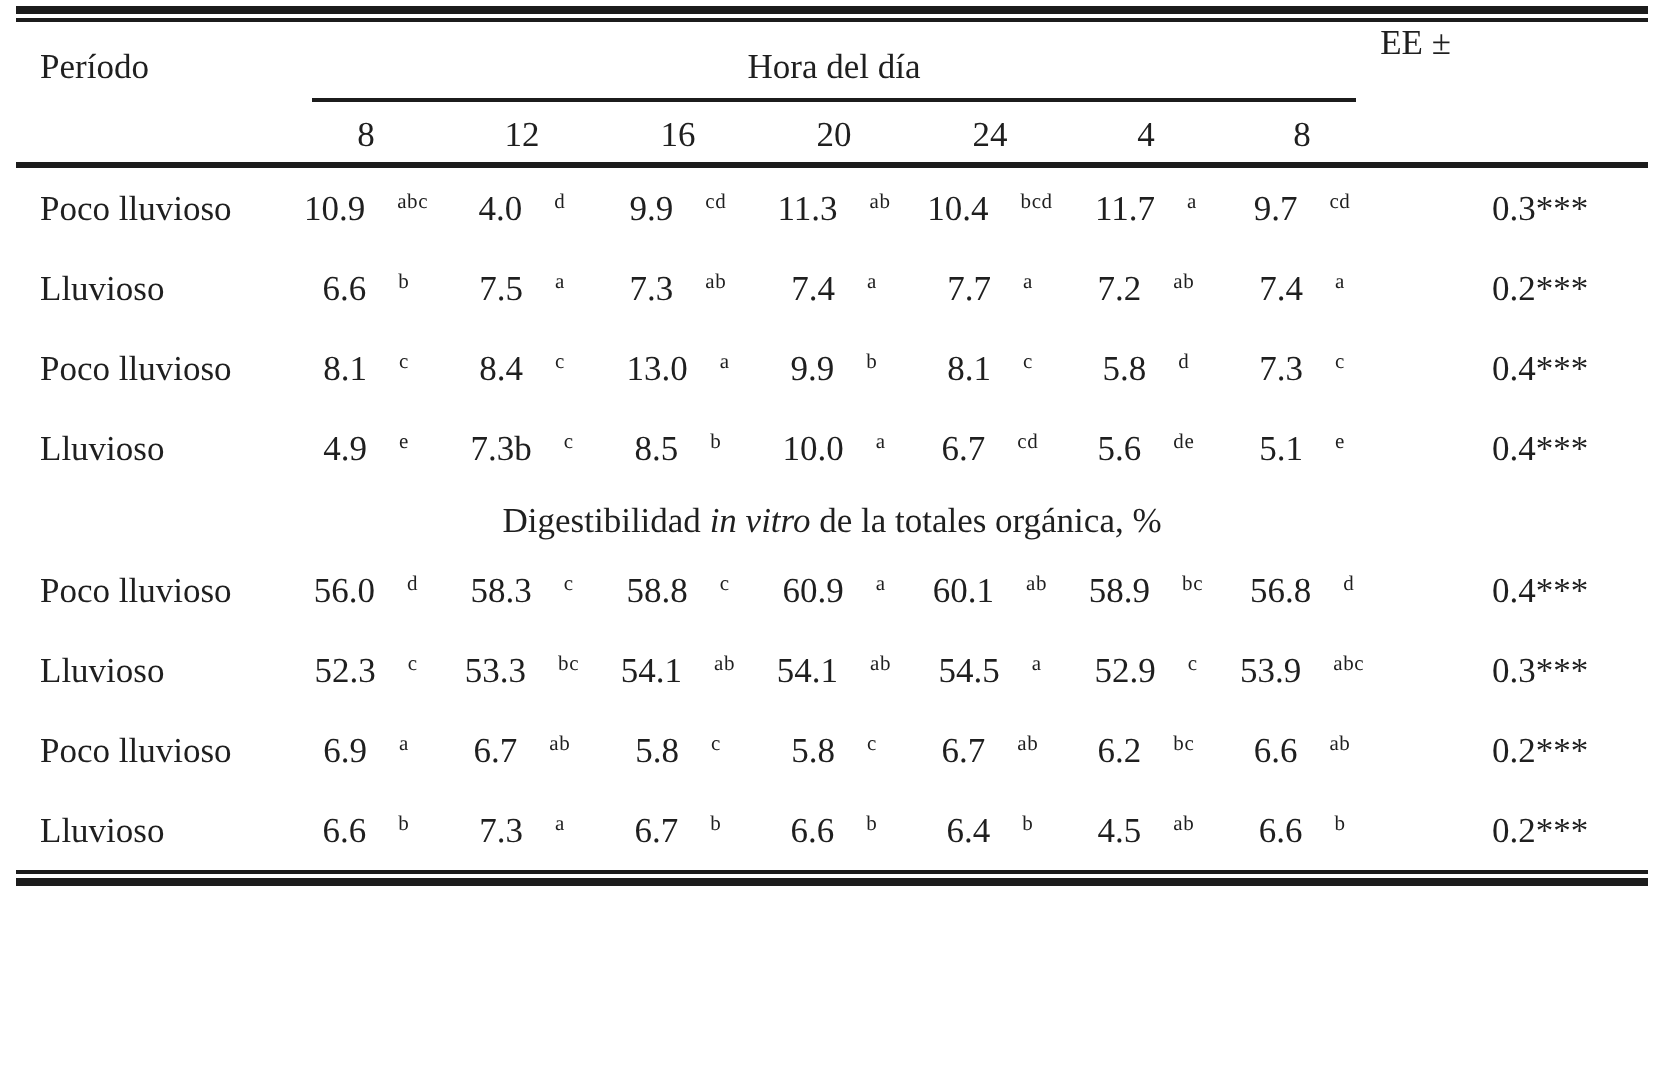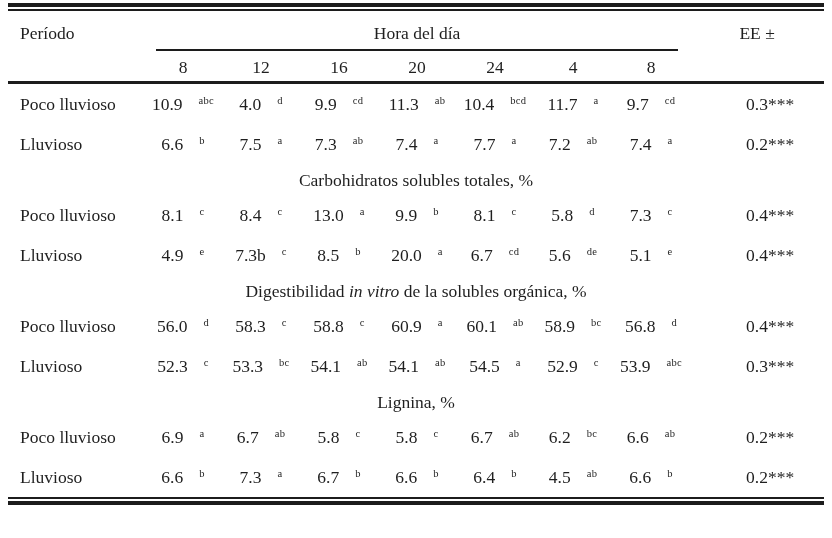--- a/index.html
+++ b/index.html
@@ -17,21 +17,21 @@
 
   table { border-collapse: collapse; table-layout: fixed; width: 816px; }
   td { padding: 0; line-height: 1.15; }
 
   
   .head-row-1 td { vertical-align: top; }
   .periodo-head { font-size: 17.5px; text-align: left; padding: 12px 0 0 12px; }
   .hora-head { padding-top: 12px; }
   .hora-label { text-align: center; font-size: 17.5px; }
   .cmidrule { height: 2px; background: #1c1c1c; margin: 6px 12px 2px 12px; }
-  .ee-head { font-size: 17.5px; text-align: center; padding-top: 12px; }
+  .ee-head { font-size: 17.5px; text-align: left; }
 
   
   .head-row-2 td {
     height: 28px; border-bottom: 3px solid #1c1c1c;
     font-size: 17.5px; text-align: center; vertical-align: middle;
   }
 
   
   .section-row td { height: 31px; text-align: center; font-size: 17.5px; vertical-align: middle; }
   .data-row td { height: 40px; vertical-align: middle; font-size: 17.5px; }
@@ -98,47 +98,44 @@
           <td class="row-label">Lluvioso</td>
           <td class="val-cell"><span class="base">6.6</span><span class="sup">b</span></td>
           <td class="val-cell"><span class="base">7.5</span><span class="sup">a</span></td>
           <td class="val-cell"><span class="base">7.3</span><span class="sup">ab</span></td>
           <td class="val-cell"><span class="base">7.4</span><span class="sup">a</span></td>
           <td class="val-cell"><span class="base">7.7</span><span class="sup">a</span></td>
           <td class="val-cell"><span class="base">7.2</span><span class="sup">ab</span></td>
           <td class="val-cell"><span class="base">7.4</span><span class="sup">a</span></td>
           <td class="ee-cell">0.2***</td>
         </tr>
-        <tr class="section-row">
-          <td class="section-title" colspan="9"><span>Carbohidratos solubles totales, %</span><i></i><span></span></td>
-        </tr>
         <tr class="data-row">
           <td class="row-label">Poco lluvioso</td>
           <td class="val-cell"><span class="base">8.1</span><span class="sup">c</span></td>
           <td class="val-cell"><span class="base">8.4</span><span class="sup">c</span></td>
           <td class="val-cell"><span class="base">13.0</span><span class="sup">a</span></td>
           <td class="val-cell"><span class="base">9.9</span><span class="sup">b</span></td>
           <td class="val-cell"><span class="base">8.1</span><span class="sup">c</span></td>
           <td class="val-cell"><span class="base">5.8</span><span class="sup">d</span></td>
           <td class="val-cell"><span class="base">7.3</span><span class="sup">c</span></td>
           <td class="ee-cell">0.4***</td>
         </tr>
         <tr class="data-row">
           <td class="row-label">Lluvioso</td>
           <td class="val-cell"><span class="base">4.9</span><span class="sup">e</span></td>
           <td class="val-cell"><span class="base">7.3b</span><span class="sup">c</span></td>
           <td class="val-cell"><span class="base">8.5</span><span class="sup">b</span></td>
-          <td class="val-cell"><span class="base">20.0</span><span class="sup">a</span></td>
+          <td class="val-cell"><span class="base">10.0</span><span class="sup">a</span></td>
           <td class="val-cell"><span class="base">6.7</span><span class="sup">cd</span></td>
           <td class="val-cell"><span class="base">5.6</span><span class="sup">de</span></td>
           <td class="val-cell"><span class="base">5.1</span><span class="sup">e</span></td>
           <td class="ee-cell">0.4***</td>
         </tr>
         <tr class="section-row">
-          <td class="section-title" colspan="9"><span>Digestibilidad </span><i>in vitro</i><span> de la solubles orgánica, %</span></td>
+          <td class="section-title" colspan="9"><span>Digestibilidad </span><i>in vitro</i><span> de la totales orgánica, %</span></td>
         </tr>
         <tr class="data-row">
           <td class="row-label">Poco lluvioso</td>
           <td class="val-cell"><span class="base">56.0</span><span class="sup">d</span></td>
           <td class="val-cell"><span class="base">58.3</span><span class="sup">c</span></td>
           <td class="val-cell"><span class="base">58.8</span><span class="sup">c</span></td>
           <td class="val-cell"><span class="base">60.9</span><span class="sup">a</span></td>
           <td class="val-cell"><span class="base">60.1</span><span class="sup">ab</span></td>
           <td class="val-cell"><span class="base">58.9</span><span class="sup">bc</span></td>
           <td class="val-cell"><span class="base">56.8</span><span class="sup">d</span></td>
@@ -147,23 +144,20 @@
         <tr class="data-row">
           <td class="row-label">Lluvioso</td>
           <td class="val-cell"><span class="base">52.3</span><span class="sup">c</span></td>
           <td class="val-cell"><span class="base">53.3</span><span class="sup">bc</span></td>
           <td class="val-cell"><span class="base">54.1</span><span class="sup">ab</span></td>
           <td class="val-cell"><span class="base">54.1</span><span class="sup">ab</span></td>
           <td class="val-cell"><span class="base">54.5</span><span class="sup">a</span></td>
           <td class="val-cell"><span class="base">52.9</span><span class="sup">c</span></td>
           <td class="val-cell"><span class="base">53.9</span><span class="sup">abc</span></td>
           <td class="ee-cell">0.3***</td>
-        </tr>
-        <tr class="section-row">
-          <td class="section-title" colspan="9"><span>Lignina, %</span><i></i><span></span></td>
         </tr>
         <tr class="data-row">
           <td class="row-label">Poco lluvioso</td>
           <td class="val-cell"><span class="base">6.9</span><span class="sup">a</span></td>
           <td class="val-cell"><span class="base">6.7</span><span class="sup">ab</span></td>
           <td class="val-cell"><span class="base">5.8</span><span class="sup">c</span></td>
           <td class="val-cell"><span class="base">5.8</span><span class="sup">c</span></td>
           <td class="val-cell"><span class="base">6.7</span><span class="sup">ab</span></td>
           <td class="val-cell"><span class="base">6.2</span><span class="sup">bc</span></td>
           <td class="val-cell"><span class="base">6.6</span><span class="sup">ab</span></td>

